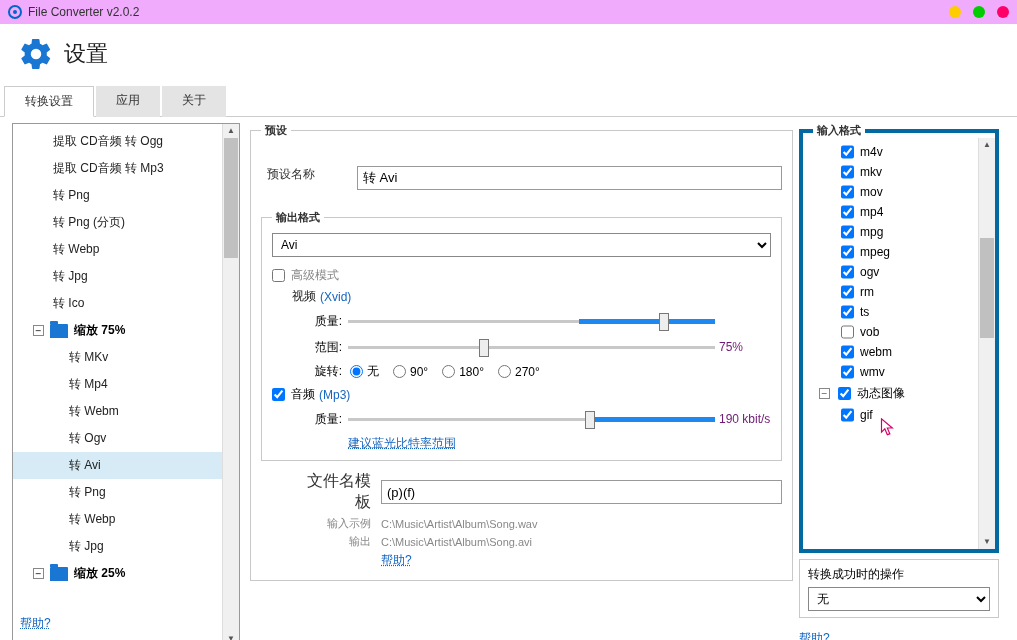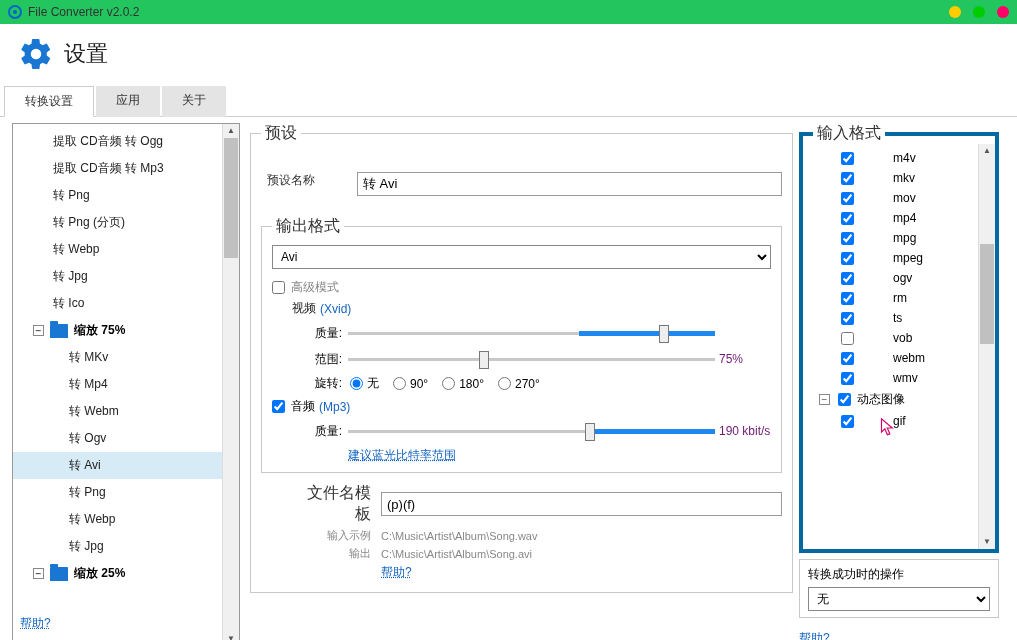--- a/index.html
+++ b/index.html
@@ -1,18 +1,18 @@
 <!DOCTYPE html>
 <html><head>
 <meta charset="utf-8">
 <style>
 * { box-sizing: border-box; margin: 0; padding: 0; font-family: "Microsoft YaHei", "Segoe UI", Tahoma, sans-serif; font-size: 12px; }
 body { background: #fff; width: 1017px; height: 640px; overflow: hidden; }
 
-.titlebar { height: 24px; background: #22c55e; display: flex; align-items: center; padding: 0 8px; }
+.titlebar { height: 24px; background: #f0abfc; display: flex; align-items: center; padding: 0 8px; }
 .titlebar .app-icon { width: 14px; height: 14px; border: 2px solid #0066cc; border-radius: 50%; position: relative; margin-right: 6px; }
 .titlebar .app-icon::after { content: ''; position: absolute; width: 4px; height: 4px; background: #0066cc; border-radius: 50%; top: 3px; left: 3px; }
 .titlebar .title { color: #333; }
 .titlebar .spacer { flex: 1; }
 .titlebar .dot { width: 12px; height: 12px; border-radius: 50%; margin-left: 12px; }
 .dot-yellow { background: #ffcc00; }
 .dot-green { background: #00cc00; }
 .dot-red { background: #ff0066; }
 
 .header { display: flex; align-items: center; padding: 12px 18px 4px; }
@@ -39,21 +39,21 @@
 .tree-folder .box { display: inline-flex; align-items: center; justify-content: center; width: 11px; height: 11px; border: 1px solid #888; margin-right: 6px; font-size: 10px; line-height: 1; color: #555; }
 .tree-folder .folder-icon { width: 18px; height: 14px; background: #1976d2; border-radius: 1px 1px 0 0; position: relative; margin-right: 6px; }
 .tree-folder .folder-icon::before { content:''; position:absolute; top:-3px; left:0; width: 8px; height:3px; background:#1976d2; border-radius:1px 1px 0 0; }
 .tree-item.child2 { padding-left: 56px; }
 
 .main { flex: 1; padding: 0 6px 0 10px; display: flex; gap: 6px; overflow: hidden; }
 .main-left { flex: 1; min-width: 0; }
 .main-right { width: 200px; display: flex; flex-direction: column; }
 
 fieldset { border: 1px solid #c8c8c8; padding: 8px 10px; margin-bottom: 8px; }
-legend { padding: 0 4px; color: #333; font-size: 16px; }
+legend { padding: 0 4px; color: #333; font-size: 11px; font-weight: bold; }
 
 .row { display: flex; align-items: flex-start; margin: 20px 0; gap: 36px; }
 .row label.lbl { width: 60px; color: #333; text-align: right; padding-right: 6px; }
 input.text { border: 1px solid #999; padding: 3px 5px; font-size: 13px; height: 24px; }
 input.text.full { flex: 1; }
 select.combo { height: 24px; border: 1px solid #888; padding: 2px 4px; background: #fff; }
 
 .section-chk { display: flex; align-items: center; margin: 4px 0; }
 .section-chk input { margin-right: 6px; }
 .codec { color: #1565c0; margin-left: 4px; }
@@ -73,21 +73,21 @@
 
 .link { color: #1565c0; text-decoration: underline dotted; cursor: pointer; }
 
 .kvrow { display: flex; align-items: center; margin: 3px 0; padding-left: 40px; }
 .kvrow .klbl { width: 80px; text-align: right; color: #888; padding-right: 10px; font-size: 11px; }
 .kvrow .kval { color: #888; font-size: 11px; }
 .kvrow input { flex: 1; }
 
 .inputfmt { flex: 1; border: 4px solid #0369a1; margin-bottom: 6px; position: relative; }
 .inputfmt .innerlist { position: absolute; left: 8px; right: 22px; top: 4px; bottom: 4px; overflow: hidden; }
-.fmt-item { display: flex; align-items: center; padding: 3px 2px 3px 30px; gap: 33px; }
+.fmt-item { display: flex; padding: 3px 2px 3px 30px; }
 .fmt-item input { margin-right: 6px; }
 .fmt-group { display: flex; align-items: center; padding: 3px 2px 3px 8px; }
 .fmt-group .box { display:inline-flex; align-items:center; justify-content:center; width:11px; height:11px; border:1px solid #888; margin-right: 8px; font-size:10px; color:#555; }
 .fmt-group input { margin-right: 6px; }
 .inputfmt .vscroll { position: absolute; right: 0; top: 0; bottom: 0; width: 17px; background: #f0f0f0; border-left: 1px solid #ddd; }
 .inputfmt .vscroll .thumb { position:absolute; left:1px; right:1px; top: 100px; height: 100px; background:#c0c0c0; }
 .inputfmt .vscroll .arrow { position:absolute; left:0; right:0; height:14px; font-size:8px; text-align:center; line-height:14px; color:#555; }
 .inputfmt .vscroll .arrow.up { top:0; } .inputfmt .vscroll .arrow.down { bottom:0; }
 
 .action-sec { }

